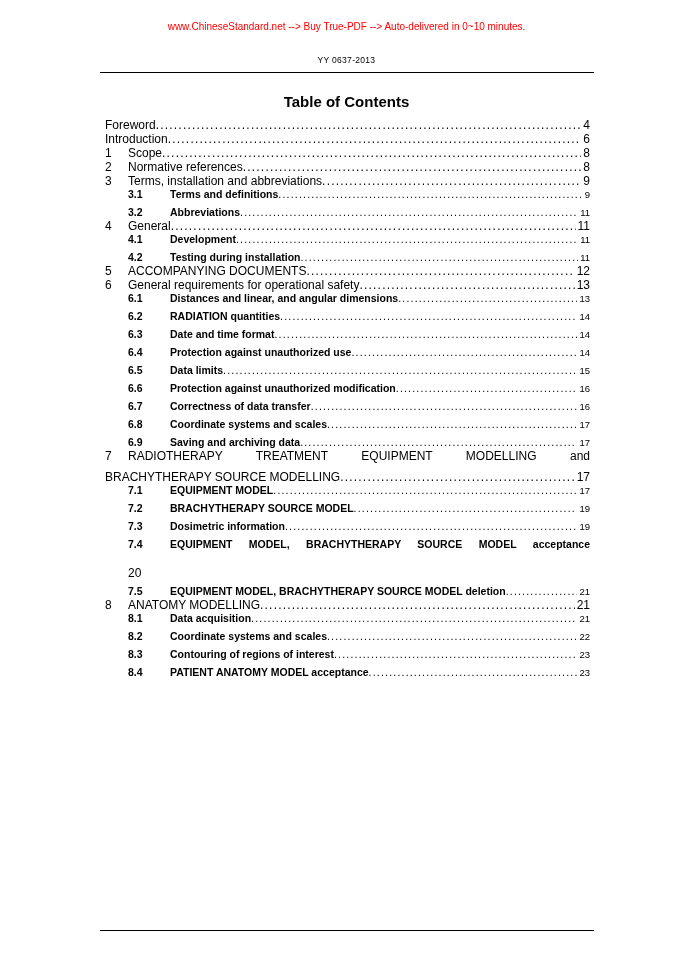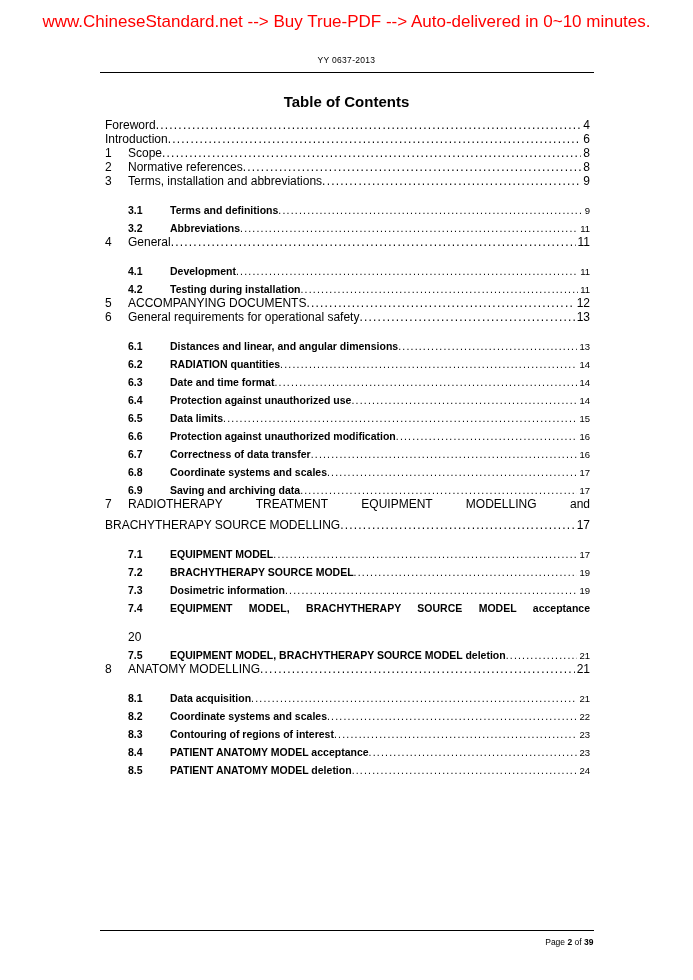--- a/index.html
+++ b/index.html
@@ -2,30 +2,30 @@
 <html><head>
 <meta charset="utf-8">
 <style>
   * { margin:0; padding:0; box-sizing:border-box; }
   html, body { background:#ffffff; }
   body {
     width:693px; height:980px;
     font-family:"Liberation Sans", sans-serif;
     color:#000; position:relative; overflow:hidden;
   }
-  .banner { margin-top:12px; text-align:center; font-size:17px; color:#ff0000; }
+  .banner { margin-top:21px; text-align:center; font-size:10px; color:#ff0000; }
   .doc-num { margin-top:23px; text-align:center; font-size:8.5px; letter-spacing:0.3px; }
   .rule { width:494px; margin:7px auto 0 auto; border-top:1px solid #000; height:0; }
   .toc-title { margin-top:20px; text-align:center; font-size:15px; font-weight:bold; }
   .toc { margin:8px 103px 0 105px; }
 
   .toc-row { display:flex; align-items:baseline; font-size:12px; line-height:14px; }
   .toc-row.multiline { display:block; }
   .flex-line { display:flex; align-items:baseline; }
-  .toc-row.level-2 { font-size:10.5px; line-height:13px; font-weight:bold; padding-left:23px; margin-top:16px; }
+  .toc-row.level-2 { font-size:10.5px; line-height:13px; font-weight:bold; padding-left:23px; margin-top:0; }
   .level-2 + .level-2 { margin-top:5px; }
 
   .num { flex:0 0 23px; }
   .level-2 .num { flex:0 0 42px; }
   .label { white-space:nowrap; }
   .dots { flex:1 1 auto; min-width:0; overflow:hidden; white-space:nowrap; font-weight:normal; }
   .dots::before {
     content:"........................................................................................................................................................................";
     letter-spacing:1.2px;
   }
@@ -240,30 +240,18 @@
         <span class="label">Contouring of regions of interest</span>
         <span class="dots"></span>
         <span class="pg">23</span>
       </div>
       <div class="toc-row level-2">
         <span class="num">8.4</span>
         <span class="label">PATIENT ANATOMY MODEL acceptance</span>
         <span class="dots"></span>
         <span class="pg">23</span>
       </div>
-      <div class="toc-row level-2">
-        <span class="num">8.5</span>
-        <span class="label">PATIENT ANATOMY MODEL deletion</span>
-        <span class="dots"></span>
-        <span class="pg">24</span>
-      </div>
     </div>
 
   <div class="footer">
     <div class="rule"></div>
-    <div class="footer-text">
-      <span>Page</span>
-      <span class="b">2</span>
-      <span>of</span>
-      <span class="b">39</span>
-    </div>
   </div>
 </div>
 
 </body></html>

